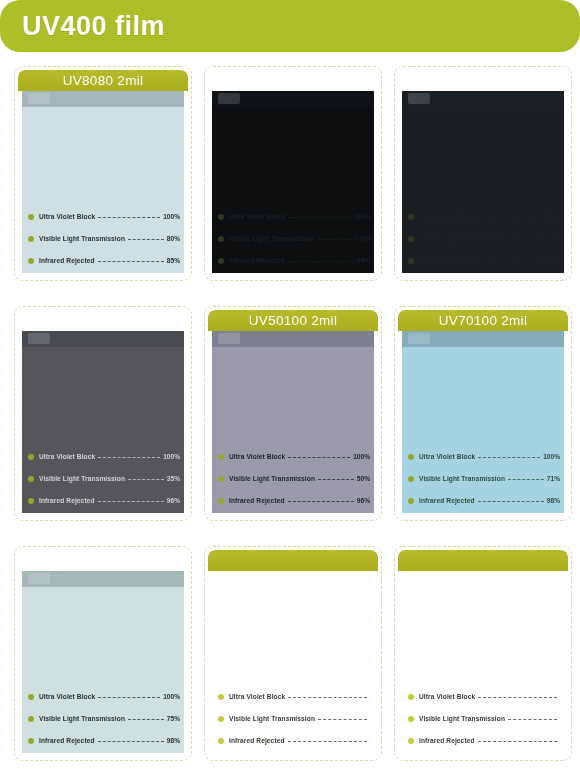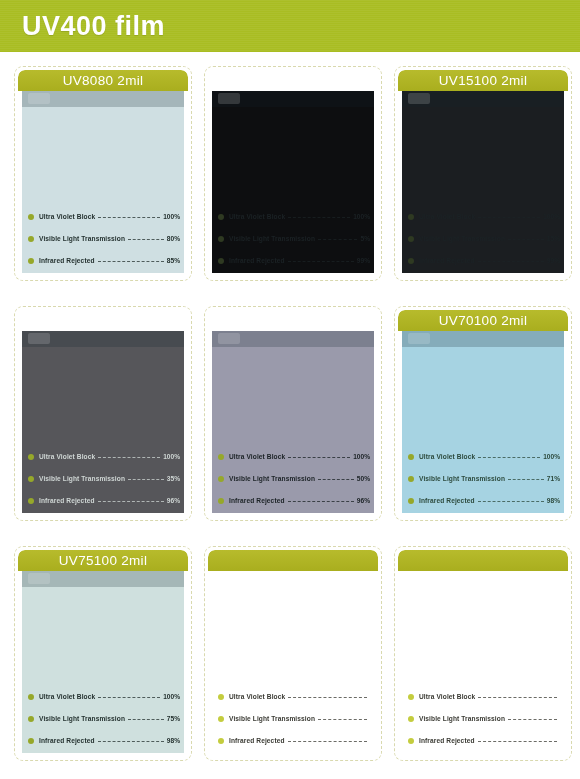--- a/index.html
+++ b/index.html
@@ -23,20 +23,21 @@
     width: 580px;
     height: 52px;
     background: #a9bd22;
     background-image: repeating-linear-gradient(
       to bottom,
       rgba(255,255,255,0.05) 0px,
       rgba(255,255,255,0.05) 1px,
       rgba(0,0,0,0.0) 1px,
       rgba(0,0,0,0.0) 2px
     );
+    border-radius: 20px;
   }
   .banner-title {
     position: absolute;
     left: 22px;
     top: 8px;
     font-size: 27px;
     font-weight: bold;
     color: #ffffff;
     letter-spacing: 0.5px;
     line-height: 36px;
@@ -259,83 +260,83 @@
         <span class="spec-dot"></span>
         <span class="spec-label">Infrared Rejected</span>
         <span class="spec-leader"></span>
         <span class="spec-value">99%</span>
       </div>
       </div>
     </div>
     </div>
     <div class="card theme-onblack">
     <div class="card-inner">
+      <div class="swatch">
+        <div class="swatch-fill" style="background: rgb(27, 30, 33);"></div>
+        <div class="swatch-topband"></div>
+          <div class="swatch-gloss"></div>
+      </div>
+      <div class="specs txt-vdark">
+
+      <div class="spec-row">
+        <span class="spec-dot"></span>
+        <span class="spec-label">Ultra Violet Block</span>
+        <span class="spec-leader"></span>
+        <span class="spec-value">100%</span>
+      </div>
+      <div class="spec-row">
+        <span class="spec-dot"></span>
+        <span class="spec-label">Visible Light Transmission</span>
+        <span class="spec-leader"></span>
+        <span class="spec-value">15%</span>
+      </div>
+      <div class="spec-row">
+        <span class="spec-dot"></span>
+        <span class="spec-label">Infrared Rejected</span>
+        <span class="spec-leader"></span>
+        <span class="spec-value">99%</span>
+      </div>
+      </div>
+    </div>
+    </div>
+    <div class="card theme-dark">
+    <div class="card-inner">
+      <div class="swatch">
+        <div class="swatch-fill" style="background: rgb(86, 86, 90);"></div>
+        <div class="swatch-topband"></div>
+          <div class="swatch-gloss"></div>
+      </div>
+      <div class="specs txt-light">
+
+      <div class="spec-row">
+        <span class="spec-dot"></span>
+        <span class="spec-label">Ultra Violet Block</span>
+        <span class="spec-leader"></span>
+        <span class="spec-value">100%</span>
+      </div>
+      <div class="spec-row">
+        <span class="spec-dot"></span>
+        <span class="spec-label">Visible Light Transmission</span>
+        <span class="spec-leader"></span>
+        <span class="spec-value">35%</span>
+      </div>
+      <div class="spec-row">
+        <span class="spec-dot"></span>
+        <span class="spec-label">Infrared Rejected</span>
+        <span class="spec-leader"></span>
+        <span class="spec-value">96%</span>
+      </div>
+      </div>
+    </div>
+    </div>
+    <div class="card theme-dark">
+    <div class="card-inner">
       <div class="card-header">
-        <span class="card-title">UV15100  2mil</span>
-      </div>
-      <div class="swatch">
-        <div class="swatch-fill" style="background: rgb(27, 30, 33);"></div>
-        <div class="swatch-topband"></div>
-          <div class="swatch-gloss"></div>
-      </div>
-      <div class="specs txt-vdark">
-
-      <div class="spec-row">
-        <span class="spec-dot"></span>
-        <span class="spec-label">Ultra Violet Block</span>
-        <span class="spec-leader"></span>
-        <span class="spec-value">100%</span>
-      </div>
-      <div class="spec-row">
-        <span class="spec-dot"></span>
-        <span class="spec-label">Visible Light Transmission</span>
-        <span class="spec-leader"></span>
-        <span class="spec-value">15%</span>
-      </div>
-      <div class="spec-row">
-        <span class="spec-dot"></span>
-        <span class="spec-label">Infrared Rejected</span>
-        <span class="spec-leader"></span>
-        <span class="spec-value">99%</span>
-      </div>
-      </div>
-    </div>
-    </div>
-    <div class="card theme-dark">
-    <div class="card-inner">
-      <div class="swatch">
-        <div class="swatch-fill" style="background: rgb(86, 86, 90);"></div>
-        <div class="swatch-topband"></div>
-          <div class="swatch-gloss"></div>
-      </div>
-      <div class="specs txt-light">
-
-      <div class="spec-row">
-        <span class="spec-dot"></span>
-        <span class="spec-label">Ultra Violet Block</span>
-        <span class="spec-leader"></span>
-        <span class="spec-value">100%</span>
-      </div>
-      <div class="spec-row">
-        <span class="spec-dot"></span>
-        <span class="spec-label">Visible Light Transmission</span>
-        <span class="spec-leader"></span>
-        <span class="spec-value">35%</span>
-      </div>
-      <div class="spec-row">
-        <span class="spec-dot"></span>
-        <span class="spec-label">Infrared Rejected</span>
-        <span class="spec-leader"></span>
-        <span class="spec-value">96%</span>
-      </div>
-      </div>
-    </div>
-    </div>
-    <div class="card theme-dark">
-    <div class="card-inner">
+        <span class="card-title">UV50100  2mil</span>
+      </div>
       <div class="swatch">
         <div class="swatch-fill" style="background: rgb(154, 154, 171);"></div>
         <div class="swatch-topband"></div>
           <div class="swatch-gloss"></div>
       </div>
       <div class="specs txt-vdark">
 
       <div class="spec-row">
         <span class="spec-dot"></span>
         <span class="spec-label">Ultra Violet Block</span>
@@ -385,23 +386,20 @@
         <span class="spec-dot"></span>
         <span class="spec-label">Infrared Rejected</span>
         <span class="spec-leader"></span>
         <span class="spec-value">98%</span>
       </div>
       </div>
     </div>
     </div>
     <div class="card theme-dark">
     <div class="card-inner">
-      <div class="card-header">
-        <span class="card-title">UV75100  2mil</span>
-      </div>
       <div class="swatch">
         <div class="swatch-fill" style="background: rgb(207, 224, 222);"></div>
         <div class="swatch-topband"></div>
           <div class="swatch-gloss"></div>
       </div>
       <div class="specs txt-dark">
 
       <div class="spec-row">
         <span class="spec-dot"></span>
         <span class="spec-label">Ultra Violet Block</span>

